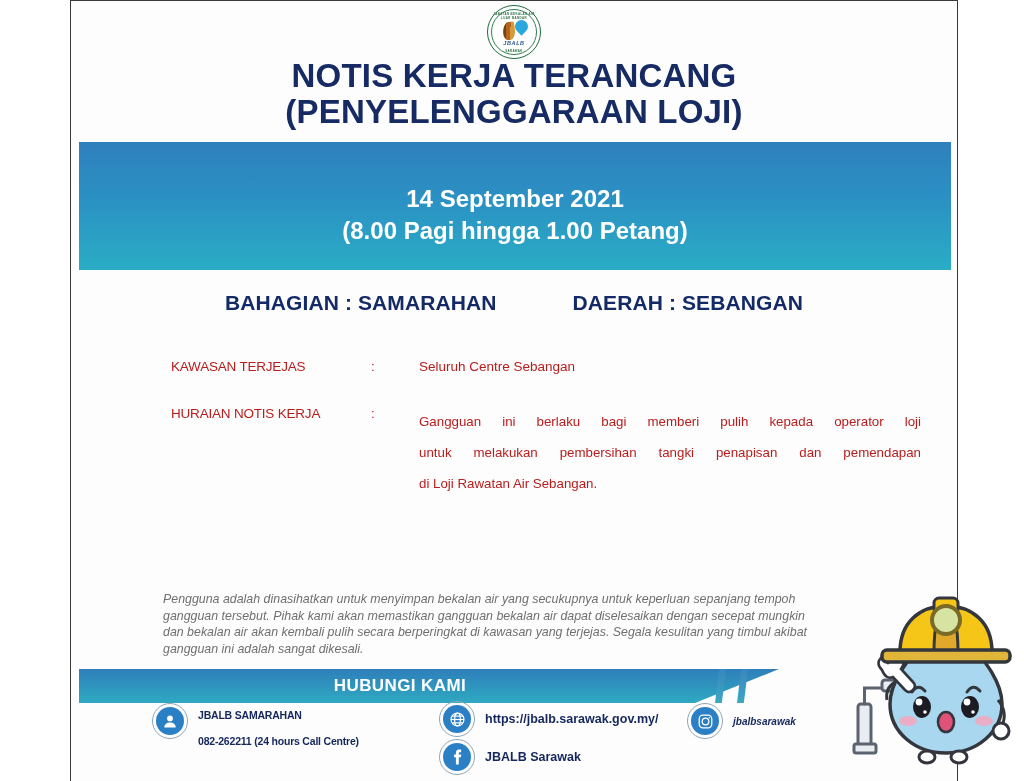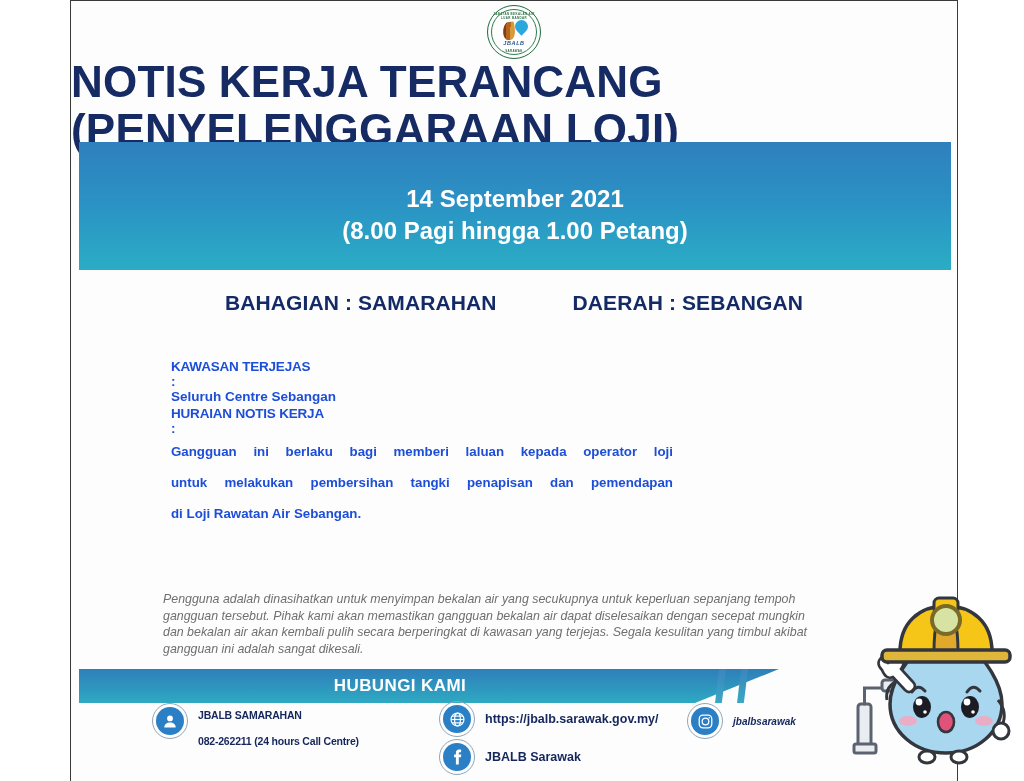--- a/index.html
+++ b/index.html
@@ -60,24 +60,24 @@
   .logo .arc-top,.logo .arc-bot{
     position:absolute;left:0;right:0;text-align:center;
     font-size:2.9px;color:#2a6e3e;letter-spacing:.4px;font-weight:bold;
   }
   .logo .arc-top{top:6px;}
   .logo .arc-bot{bottom:5px;}
 
   
   #title-block{
     position:absolute;left:0;right:0;top:57px;
-    text-align:left;
+    text-align:center;
     color:#162a63;
     font-weight:bold;
-    font-size:44px;
+    font-size:33px;
     line-height:1.10;
     letter-spacing:.2px;
   }
   #title-block div{white-space:nowrap;}
 
   
   #date-banner{
     position:absolute;
     left:8px; top:141px;
     width:872px; height:128px;
@@ -95,24 +95,23 @@
   #region-row{
     position:absolute;left:0;right:0;top:290px;
     display:flex;justify-content:center;gap:76px;
     color:#132a66;font-weight:bold;font-size:21px;letter-spacing:.1px;
   }
 
   
   .detail{
     position:absolute;
     display:flex;
-    color:#1d4ed8;
-    font-weight:bold;
+    color:#b91c1c;
+    font-weight:normal;
     font-size:13.5px;
-    flex-direction:column;
   }
   .detail .lbl{width:200px;letter-spacing:-.2px;}
   .detail .colon{width:48px;}
   .detail .val{width:500px;}
   #row-kawasan{left:100px;top:358px;}
   #row-huraian{left:100px;top:405px;}
   #row-huraian .val{
     text-align:justify;
     line-height:2.35;
     width:502px;
@@ -223,21 +222,21 @@
   <div class="detail" id="row-kawasan">
     <div class="lbl">KAWASAN TERJEJAS</div>
     <div class="colon">:</div>
     <div class="val">Seluruh Centre Sebangan</div>
   </div>
 
   <div class="detail" id="row-huraian">
     <div class="lbl">HURAIAN NOTIS KERJA</div>
     <div class="colon">:</div>
     <div class="val">
-      <p class="j">Gangguan ini berlaku bagi memberi laluan kepada operator loji</p>
+      <p class="j">Gangguan ini berlaku bagi memberi pulih kepada operator loji</p>
       <p class="j">untuk melakukan pembersihan tangki penapisan dan pemendapan</p>
       <p>di Loji Rawatan Air Sebangan.</p>
     </div>
   </div>
 
   <div id="advisory">Pengguna adalah dinasihatkan untuk menyimpan bekalan air yang secukupnya untuk keperluan sepanjang tempoh gangguan tersebut. Pihak kami akan memastikan gangguan bekalan air dapat diselesaikan dengan secepat mungkin dan bekalan air akan kembali pulih secara berperingkat di kawasan yang terjejas. Segala kesulitan yang timbul akibat gangguan ini adalah sangat dikesali.</div>
 
   <div id="contact-bar-wrap">
     <div id="contact-bar">
       <span>HUBUNGI KAMI</span>

